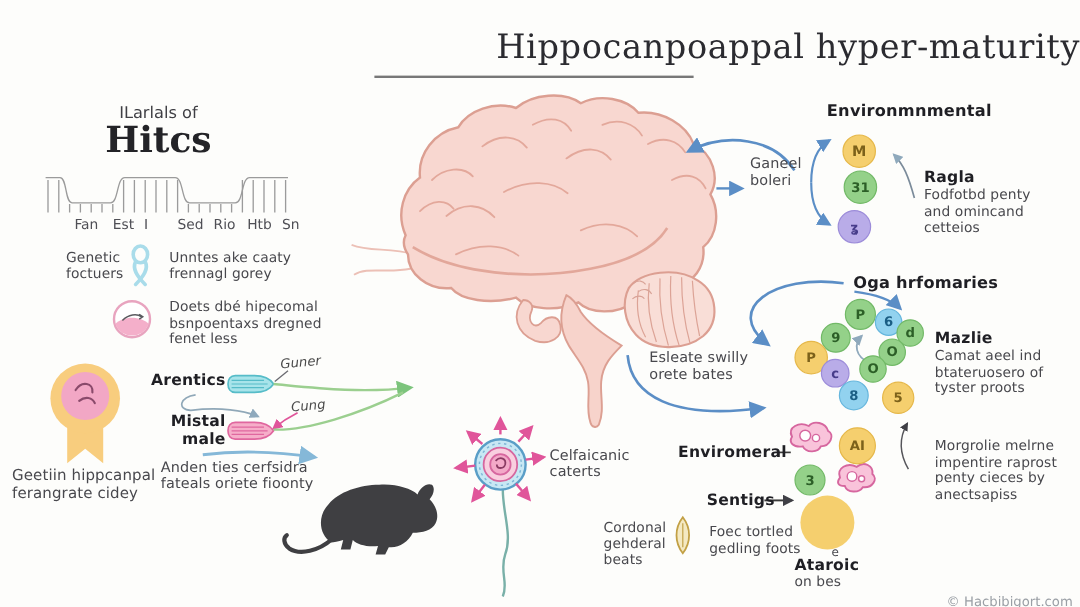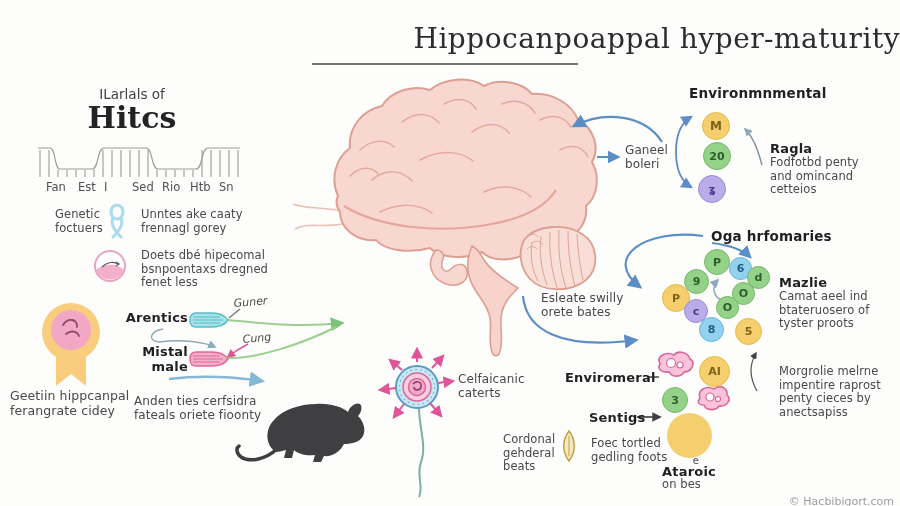--- a/index.html
+++ b/index.html
@@ -8,21 +8,21 @@
   svg{display:block;}
   .overlay{position:absolute;left:0;top:0;z-index:1;pointer-events:none;}
   .t{position:absolute;z-index:2;font-size:11.5px;line-height:1.18;color:#48484d;letter-spacing:.1px;}
   .b{font-weight:bold;color:#1f1f24;font-size:13px;letter-spacing:.2px;}
   .title{position:absolute;left:0;right:0;top:22px;text-align:right;z-index:2;
          font-family:"DejaVu Serif",serif;font-size:28px;color:#2b2b30;letter-spacing:.5px;}
   .underline{position:absolute;left:312px;top:63px;width:266px;height:2px;background:#787878;z-index:2;}
   .hits-block{position:absolute;left:58px;top:86px;width:148px;text-align:center;z-index:2;}
   .hits-small{font-size:13.5px;color:#3f3f44;}
   .hits-big{font-family:"DejaVu Serif",serif;font-size:30px;font-weight:bold;color:#232327;line-height:1.05;}
-  .tick{position:absolute;top:180px;font-size:11.5px;color:#4f4f55;z-index:2;}
+  .tick{position:absolute;top:180px;font-size:11.5px;color:#4f4f55;z-index:2;margin-left:16px;}
   .circle{position:absolute;z-index:2;border-radius:50%;display:flex;align-items:center;justify-content:center;
           font-weight:bold;font-size:11px;}
   .c-yellow{background:#f5cf6e;border:1.5px solid #e6b84a;color:#7c611a;}
   .c-green{background:#94d189;border:1.5px solid #72b967;color:#2c5f27;}
   .c-blue{background:#92d2ef;border:1.5px solid #66b6dd;color:#1b5e84;}
   .c-purple{background:#b9ace8;border:1.5px solid #9c8cd9;color:#473c8a;}
   .center-txt{text-align:left;}
   .right-txt{text-align:right;}
   .watermark{position:absolute;right:6px;top:483px;font-size:11px;color:#9a9fa5;z-index:2;margin-top:12px;}
 </style>
@@ -198,26 +198,26 @@
   <div class="t" style="left:141px;top:249px;width:140px">Doets dbé hipecomal bsnpoentaxs dregned fenet less</div>
 
   <div class="t center-txt" style="left:10px;top:389px;width:130px;font-size:12.5px">
     <div>Geetiin hippcanpal</div>
     <div>ferangrate cidey</div>
   </div>
 
   <div class="t b right-txt" style="left:118px;top:310px;width:70px">Arentics</div>
   <div class="t b right-txt" style="left:103px;top:344px;width:85px">Mistal male</div>
 
-  <div class="t" style="left:134px;top:394px;width:155px;font-size:12px">
+  <div class="t" style="left:134px;top:382px;width:155px;font-size:12px">
     <div>Anden ties cerfsidra</div>
     <div>fateals oriete fioonty</div>
   </div>
 
-  <div class="t" style="left:625px;top:143px;font-size:12px">
+  <div class="t" style="left:625px;top:129px;font-size:12px">
     <div>Ganeel</div>
     <div>boleri</div>
   </div>
 
   <div class="t" style="left:541px;top:291px;font-size:12px">
     <div>Esleate swilly</div>
     <div>orete bates</div>
   </div>
 
   <div class="t" style="left:458px;top:372px;font-size:12px">
@@ -232,21 +232,21 @@
   </div>
 
   <div class="t" style="left:591px;top:437px;width:80px">
     <div>Foec tortled</div>
     <div>gedling foots</div>
   </div>
 
   <div class="t b" style="left:689px;top:86px;font-size:13.5px">Environmnmental</div>
 
   <div class="circle c-yellow" style="left:702px;top:112px;width:26px;height:26px;font-size:12px">M</div>
-  <div class="circle c-green" style="left:703px;top:142px;width:26px;height:26px">20</div>
+  <div class="circle c-green" style="left:703px;top:142px;width:26px;height:26px">31</div>
   <div class="circle c-purple" style="left:698px;top:175px;width:26px;height:26px">ʓ</div>
 
   <div class="t" style="left:770px;top:141px">
     <div class="b">Ragla</div>
     <div>Fodfotbd penty</div>
     <div>and omincand</div>
     <div>cetteios</div>
   </div>
 
   <div class="t b" style="left:711px;top:229px;font-size:13.5px">Oga hrfomaries</div>

